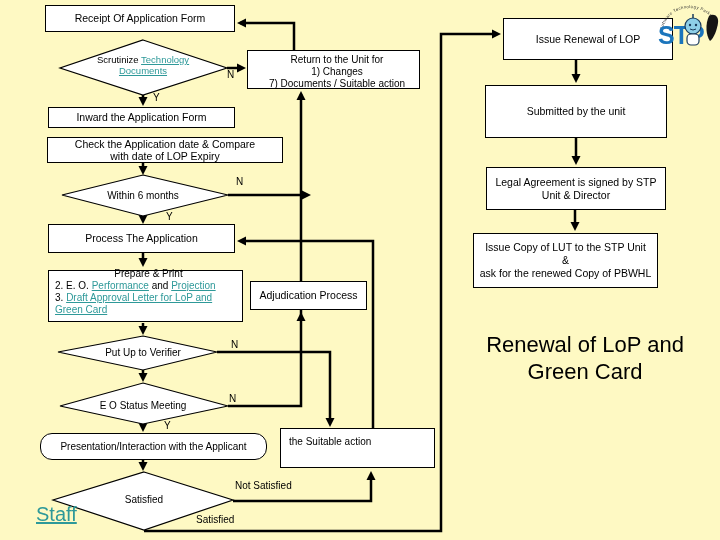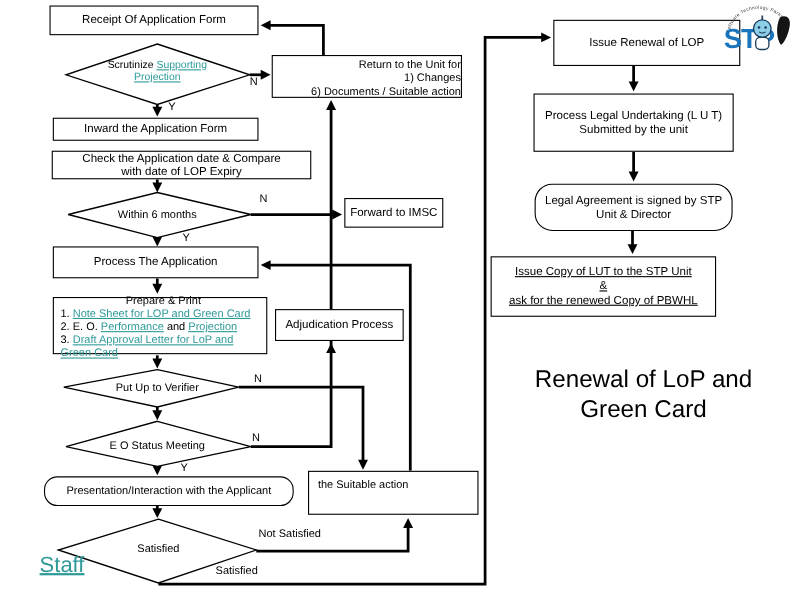--- a/index.html
+++ b/index.html
@@ -1,26 +1,26 @@
 <!DOCTYPE html>
 <html><head>
 <meta charset="utf-8">
 <style>
   html,body{margin:0;padding:0;background:#888;}
   #slide{
-    position:relative;width:720px;height:540px;background:#ffffff;
+    position:relative;width:720px;height:540px;background:#fef9c3;
     font-family:"Liberation Sans", sans-serif;color:#000;overflow:hidden;
   }
   #connectors{position:absolute;left:0;top:0;z-index:0;}
   .box{
     position:absolute;background:#fff;border:1.5px solid #000;
     font-size:10.5px;line-height:13px;z-index:1;box-sizing:border-box;
   }
   .center{display:flex;flex-direction:column;align-items:center;justify-content:center;text-align:center;}
-  .leftal{padding:3px 0 0 7px;text-align:right;}
+  .leftal{padding:3px 0 0 7px;text-align:center;}
   .dtext{position:absolute;z-index:2;text-align:center;font-size:9.5px;line-height:11px;}
   .lbl{position:absolute;z-index:2;font-size:10px;line-height:10px;}
   .link{color:#2e9999;text-decoration:underline;cursor:pointer;}
   #prepare{font-size:10px;line-height:12px;overflow:visible;padding-left:6px;}
   #prepare .ptitle{text-align:center;margin-top:-3px;}
   #title-block{position:absolute;left:445px;top:331px;width:280px;z-index:2;
     font-size:22px;line-height:27px;text-align:center;}
   #back-link{position:absolute;left:36px;top:503px;z-index:2;font-size:20px;}
   #page-number{position:absolute;left:674px;top:499px;z-index:2;font-size:12px;margin-top:40px;}
   #logo{position:absolute;left:657px;top:0;width:63px;height:54px;z-index:3;}
@@ -82,43 +82,39 @@
     </g>
   </svg>
 
   <div class="box center" style="left:45px;top:5px;width:190px;height:27px;">
     <div>Receipt Of Application Form</div>
   </div>
 
   <div class="box leftal" style="left:247px;top:50px;width:173px;height:39px;font-size:10px;line-height:12px;">
     <div>Return to the Unit for</div>
     <div>1)  Changes</div>
-    <div>6)  Documents / Suitable action</div>
+    <div>7)  Documents / Suitable action</div>
   </div>
 
   <div class="box center" style="left:48px;top:107px;width:187px;height:21px;">
     <div>Inward the Application Form</div>
   </div>
 
   <div class="box center" style="left:47px;top:137px;width:236px;height:26px;line-height:12px;">
     <div>Check the Application date &amp; Compare</div>
     <div>with date of LOP Expiry</div>
   </div>
 
-  <div class="box center" style="left:313px;top:180px;width:90px;height:27px;">
-    <div>Forward to IMSC</div>
-  </div>
 
   <div class="box center" style="left:48px;top:224px;width:187px;height:29px;">
     <div>Process The Application</div>
   </div>
 
   <div class="box" id="prepare" style="left:48px;top:270px;width:195px;height:52px;">
     <div class="ptitle">Prepare &amp;  Print</div>
-    <div><span>1. </span><span class="link">Note Sheet for LOP and Green Card</span></div>
     <div><span>2. E. O. </span><span class="link">Performance</span><span> and </span><span class="link">Projection</span></div>
     <div><span>3. </span><span class="link">Draft Approval Letter for LoP and Green Card</span></div>
   </div>
 
   <div class="box center" style="left:250px;top:281px;width:117px;height:29px;">
     <div>Adjudication Process</div>
   </div>
 
   <div class="box" style="left:280px;top:428px;width:155px;height:40px;padding:6px 0 0 8px;font-size:10px;line-height:13px;">
     <div>the Suitable action</div>
@@ -126,36 +122,35 @@
 
   <div class="box center" style="left:40px;top:433px;width:227px;height:27px;font-size:10px;border-radius:12px;">
     <div>Presentation/Interaction with the Applicant</div>
   </div>
 
   <div class="box center" style="left:503px;top:18px;width:170px;height:42px;">
     <div>Issue  Renewal of LOP</div>
   </div>
 
   <div class="box center" style="left:485px;top:85px;width:182px;height:53px;">
-    <div>Process Legal Undertaking (L U T)</div>
     <div>Submitted by the unit</div>
   </div>
 
-  <div class="box center" style="left:486px;top:167px;width:180px;height:43px;border-radius:16px;">
+  <div class="box center" style="left:486px;top:167px;width:180px;height:43px;">
     <div>Legal Agreement is signed by STP</div>
     <div>Unit &amp; Director</div>
   </div>
 
-  <div class="box center" style="left:446px;top:233px;width:205px;height:55px;text-decoration:underline;">
+  <div class="box center" style="left:473px;top:233px;width:185px;height:55px;">
     <div>Issue Copy of LUT to the STP Unit</div>
     <div>&amp;</div>
     <div>ask for the renewed Copy of PBWHL</div>
   </div>
 
-  <div class="dtext" style="left:83px;top:54px;width:120px;"><span>Scrutinize </span><span class="link">Supporting Projection</span></div>
+  <div class="dtext" style="left:83px;top:54px;width:120px;"><span>Scrutinize </span><span class="link">Technology Documents</span></div>
   <div class="dtext" style="left:93px;top:190px;width:100px;font-size:10px;">Within 6 months</div>
   <div class="dtext" style="left:93px;top:347px;width:100px;font-size:10px;">Put Up to Verifier</div>
   <div class="dtext" style="left:88px;top:400px;width:110px;font-size:10px;">E O Status Meeting</div>
   <div class="dtext" style="left:104px;top:494px;width:80px;font-size:10px;">Satisfied</div>
 
   <div class="lbl" style="left:227px;top:70px;">N</div>
   <div class="lbl" style="left:153px;top:93px;">Y</div>
   <div class="lbl" style="left:236px;top:177px;">N</div>
   <div class="lbl" style="left:166px;top:212px;">Y</div>
   <div class="lbl" style="left:231px;top:340px;">N</div>

